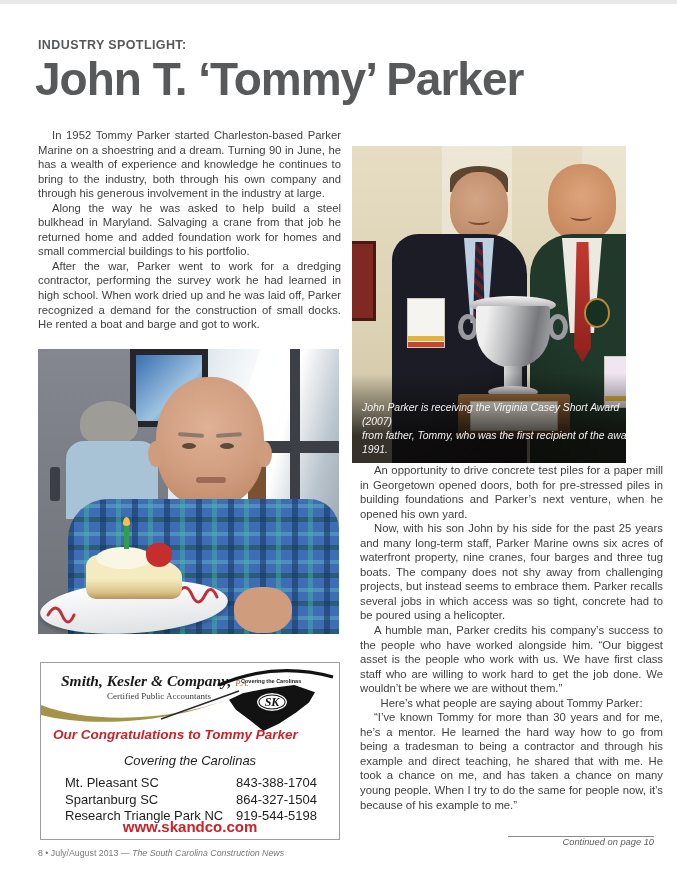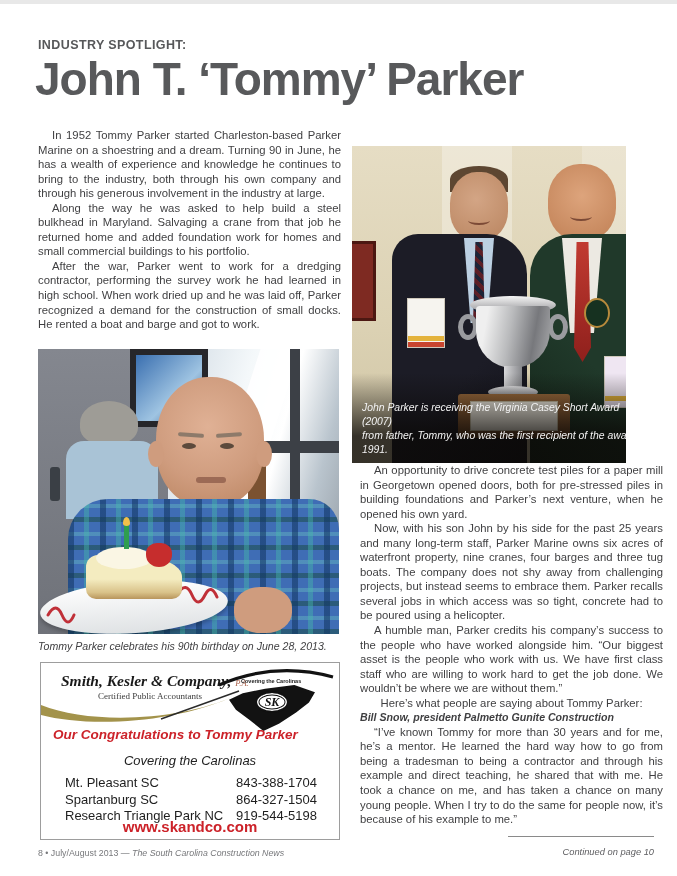--- a/index.html
+++ b/index.html
@@ -114,21 +114,21 @@
   .pb-cream { position:absolute; left:58px; top:198px; width:56px; height:22px; border-radius:50%; background:#faf6e4; }
   .pb-berry { position:absolute; left:108px; top:194px; width:26px; height:24px; border-radius:55% 55% 65% 65%; background:#c62d2d; }
   .pb-candle { position:absolute; left:86px; top:176px; width:5px; height:24px; background:#2f9e4f; }
   .pb-flame { position:absolute; left:85px; top:168px; width:7px; height:9px; border-radius:50% 50% 50% 50%/70% 70% 30% 30%; background:#f3c04a; }
   .pb-drizzle { position:absolute; left:0; top:226px; }
   
   .ad { position:absolute; left:40px; top:658px; width:300px; height:178px; background:#fff; border:1px solid #9d9d9d; }
   .ad-company { position:absolute; left:20px; top:9px; font-family:"Liberation Serif", serif;
     font-weight:bold; font-style:italic; font-size:15.5px; color:#1a1a1a; }
   .ad-company-suffix { font-size:8.5px; color:#a8604a; font-weight:normal; }
-  .ad-sub { position:absolute; left:57px; top:28px; font-family:"Liberation Serif", serif; font-size:9px; color:#3a3a3a; }
+  .ad-sub { position:absolute; left:66px; top:28px; font-family:"Liberation Serif", serif; font-size:9px; color:#3a3a3a; }
   .ad-swoosh { position:absolute; left:0px; top:26px; }
   .ad-logo { position:absolute; left:176px; top:2px; width:120px; height:66px; }
   .ad-logo-arc { position:absolute; left:0; top:0; }
   .ad-logo-text { position:absolute; left:24px; top:13px; font-size:5.5px; font-weight:bold; color:#1a1a1a; white-space:nowrap; }
   .ad-logo-state { position:absolute; left:12px; top:20px; width:86px; height:46px; background:#121212;
     clip-path:polygon(0% 32%,16% 18%,42% 8%,76% 0%,100% 16%,93% 38%,78% 60%,58% 84%,40% 100%,24% 76%,8% 54%); }
   .ad-logo-oval { position:absolute; left:38px; top:26px; width:34px; height:22px; border-radius:50%;
     background:#fff; border:2px solid #111; box-shadow:inset 0 0 0 1.5px #fff, inset 0 0 0 2.5px #111;
     display:flex; align-items:center; justify-content:center;
     font-family:"Liberation Serif", serif; font-weight:bold; font-style:italic; font-size:12px; color:#111; }
@@ -136,21 +136,21 @@
   .ad-covering { position:absolute; left:0; top:90px; width:100%; text-align:center;
     font-style:italic; font-size:13px; color:#222; }
   .ad-locs { position:absolute; left:24px; top:112px; width:252px; font-size:13px; color:#1e1e1e; line-height:16.5px; }
   .ad-loc-row { display:flex; justify-content:space-between; }
   .ad-site { position:absolute; left:0; top:155px; width:100%; text-align:center;
     font-weight:bold; font-size:15px; color:#cc2229; }
   
   .footer { position:absolute; left:38px; top:844px; font-size:8.8px; color:#77787b; }
   .footer .it { font-style:italic;text-align:center; }
   .continued { position:absolute; left:508px; top:832px; width:146px; border-top:1px solid #8a8a8a;
-    text-align:right; padding-top:10px; font-style:italic; font-size:9.3px; color:#606063; }
+    text-align:right; padding-top:0; font-style:italic; font-size:9.3px; color:#606063; }
 </style>
 </head>
 <body>
 
 <div class="page">
 
   <div class="eyebrow">INDUSTRY SPOTLIGHT:</div>
   <h1 class="headline">John T. ‘Tommy’ Parker</h1>
 
   <div class="body-col body-left">
@@ -183,21 +183,20 @@
     <div class="pb-plate"></div>
     <svg class="pb-drizzle" width="190" height="58">
       <path d="M10,40 q8,-14 14,0 q6,14 12,0 M140,18 q8,-12 14,2 q6,14 13,0 q6,-12 12,2" stroke="#c03038" stroke-width="3" fill="none" stroke-linecap="round"></path>
     </svg>
     <div class="pb-cake"></div>
     <div class="pb-cream"></div>
     <div class="pb-berry"></div>
     <div class="pb-candle"></div>
     <div class="pb-flame"></div>
   </div>
-  <div class="caption-birthday">Tommy Parker celebrates his 90th birthday on June 28, 2013.</div>
 
   <div class="photo photo-award">
     <div class="pa-panel1"></div>
     <div class="pa-panel2"></div>
     <div class="pa-frame"></div>
     <div class="pa-hair-l"></div>
     <div class="pa-head pa-head-l"></div>
     <div class="pa-smile" style="left:116px; top:70px;"></div>
     <div class="pa-head pa-head-r"></div>
     <div class="pa-smile" style="left:218px; top:66px;"></div>
@@ -228,21 +227,20 @@
       <div>John Parker is receiving the Virginia Casey Short Award (2007)</div>
       <div>from father, Tommy, who was the first recipient of the award in 1991.</div>
     </div>
   </div>
 
   <div class="body-col body-right">
     <p>An opportunity to drive concrete test piles for a paper mill in Georgetown opened doors, both for pre-stressed piles in building foundations and Parker’s next venture, when he opened his own yard.</p>
     <p>Now, with his son John by his side for the past 25 years and many long-term staff, Parker Marine owns six acres of waterfront property, nine cranes, four barges and three tug boats. The company does not shy away from challenging projects, but instead seems to embrace them. Parker recalls several jobs in which access was so tight, concrete had to be poured using a helicopter.</p>
     <p>A humble man, Parker credits his company’s success to the people who have worked alongside him. “Our biggest asset is the people who work with us. We have first class staff who are willing to work hard to get the job done. We wouldn’t be where we are without them.”</p>
     <p class="saying">Here’s what people are saying about Tommy Parker:</p>
-    <p class="attrib">Bill Snow, president Palmetto Gunite Construction</p>
     <p>“I’ve known Tommy for more than 30 years and for me, he’s a mentor. He learned the hard way how to go from being a tradesman to being a contractor and through his example and direct teaching, he shared that with me. He took a chance on me, and has taken a chance on many young people. When I try to do the same for people now, it’s because of his example to me.”</p>
   </div>
 
   <div class="ad">
     <svg class="ad-swoosh" width="200" height="42">
       <path d="M0,26 C46,38 130,36 196,6 C140,32 50,36 0,16 Z" fill="#a3934b"></path>
       <path d="M120,30 L198,2" stroke="#2a2a2a" stroke-width="1.4" fill="none"></path>
     </svg>
     <div class="ad-company">
       <span>Smith, Kesler &amp; Company,</span>

